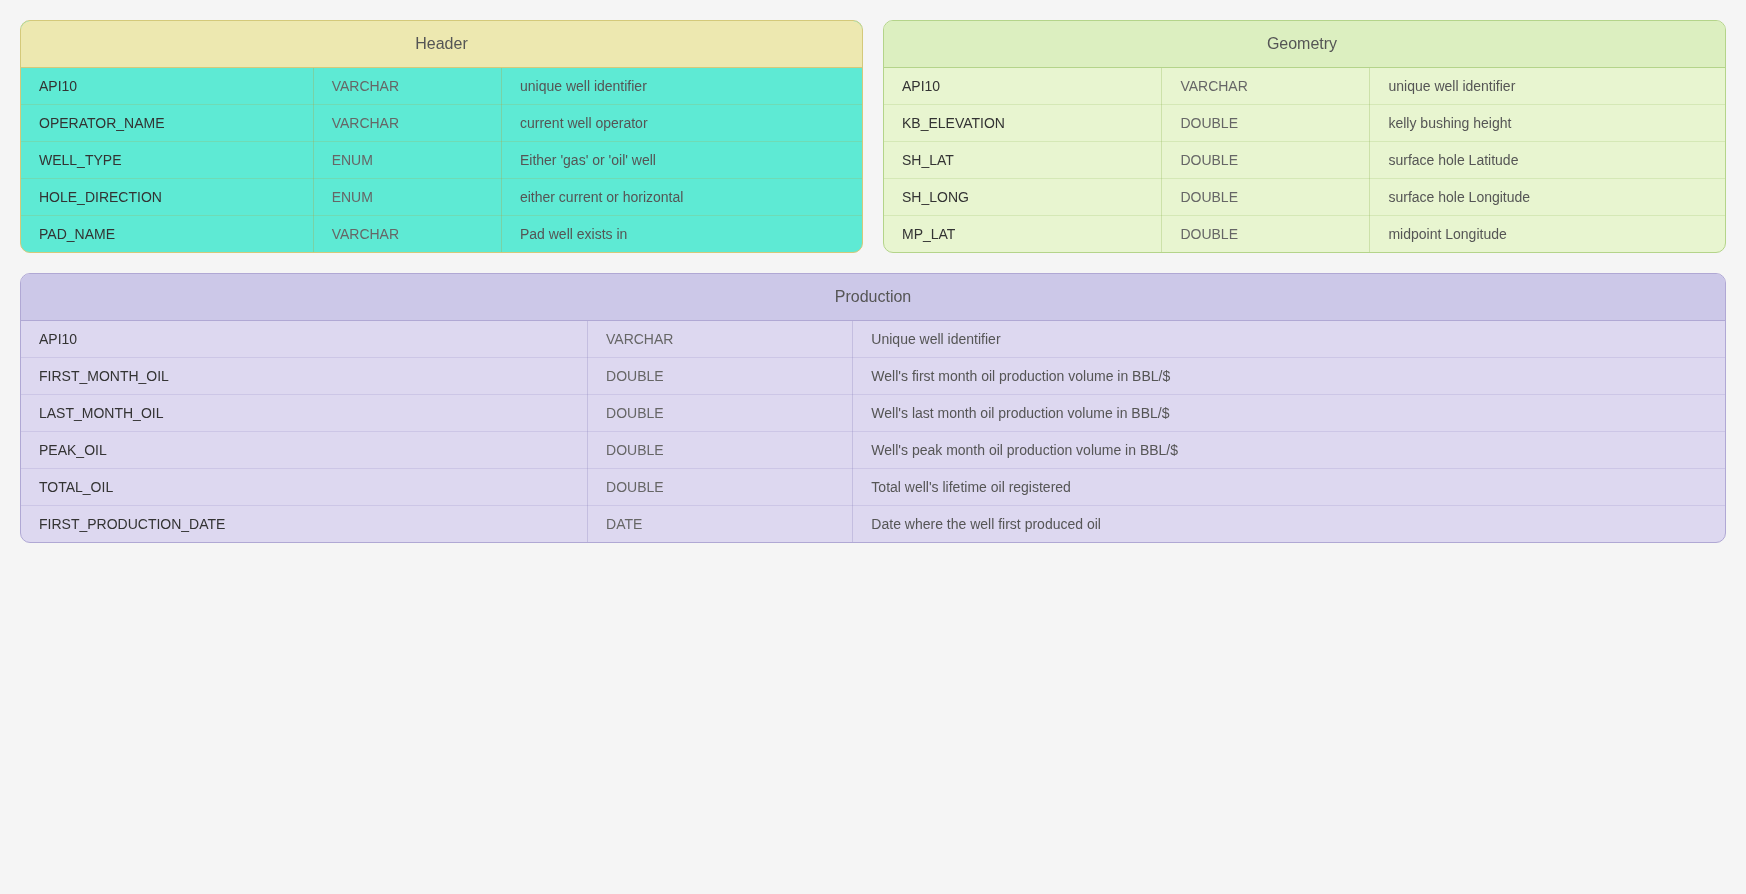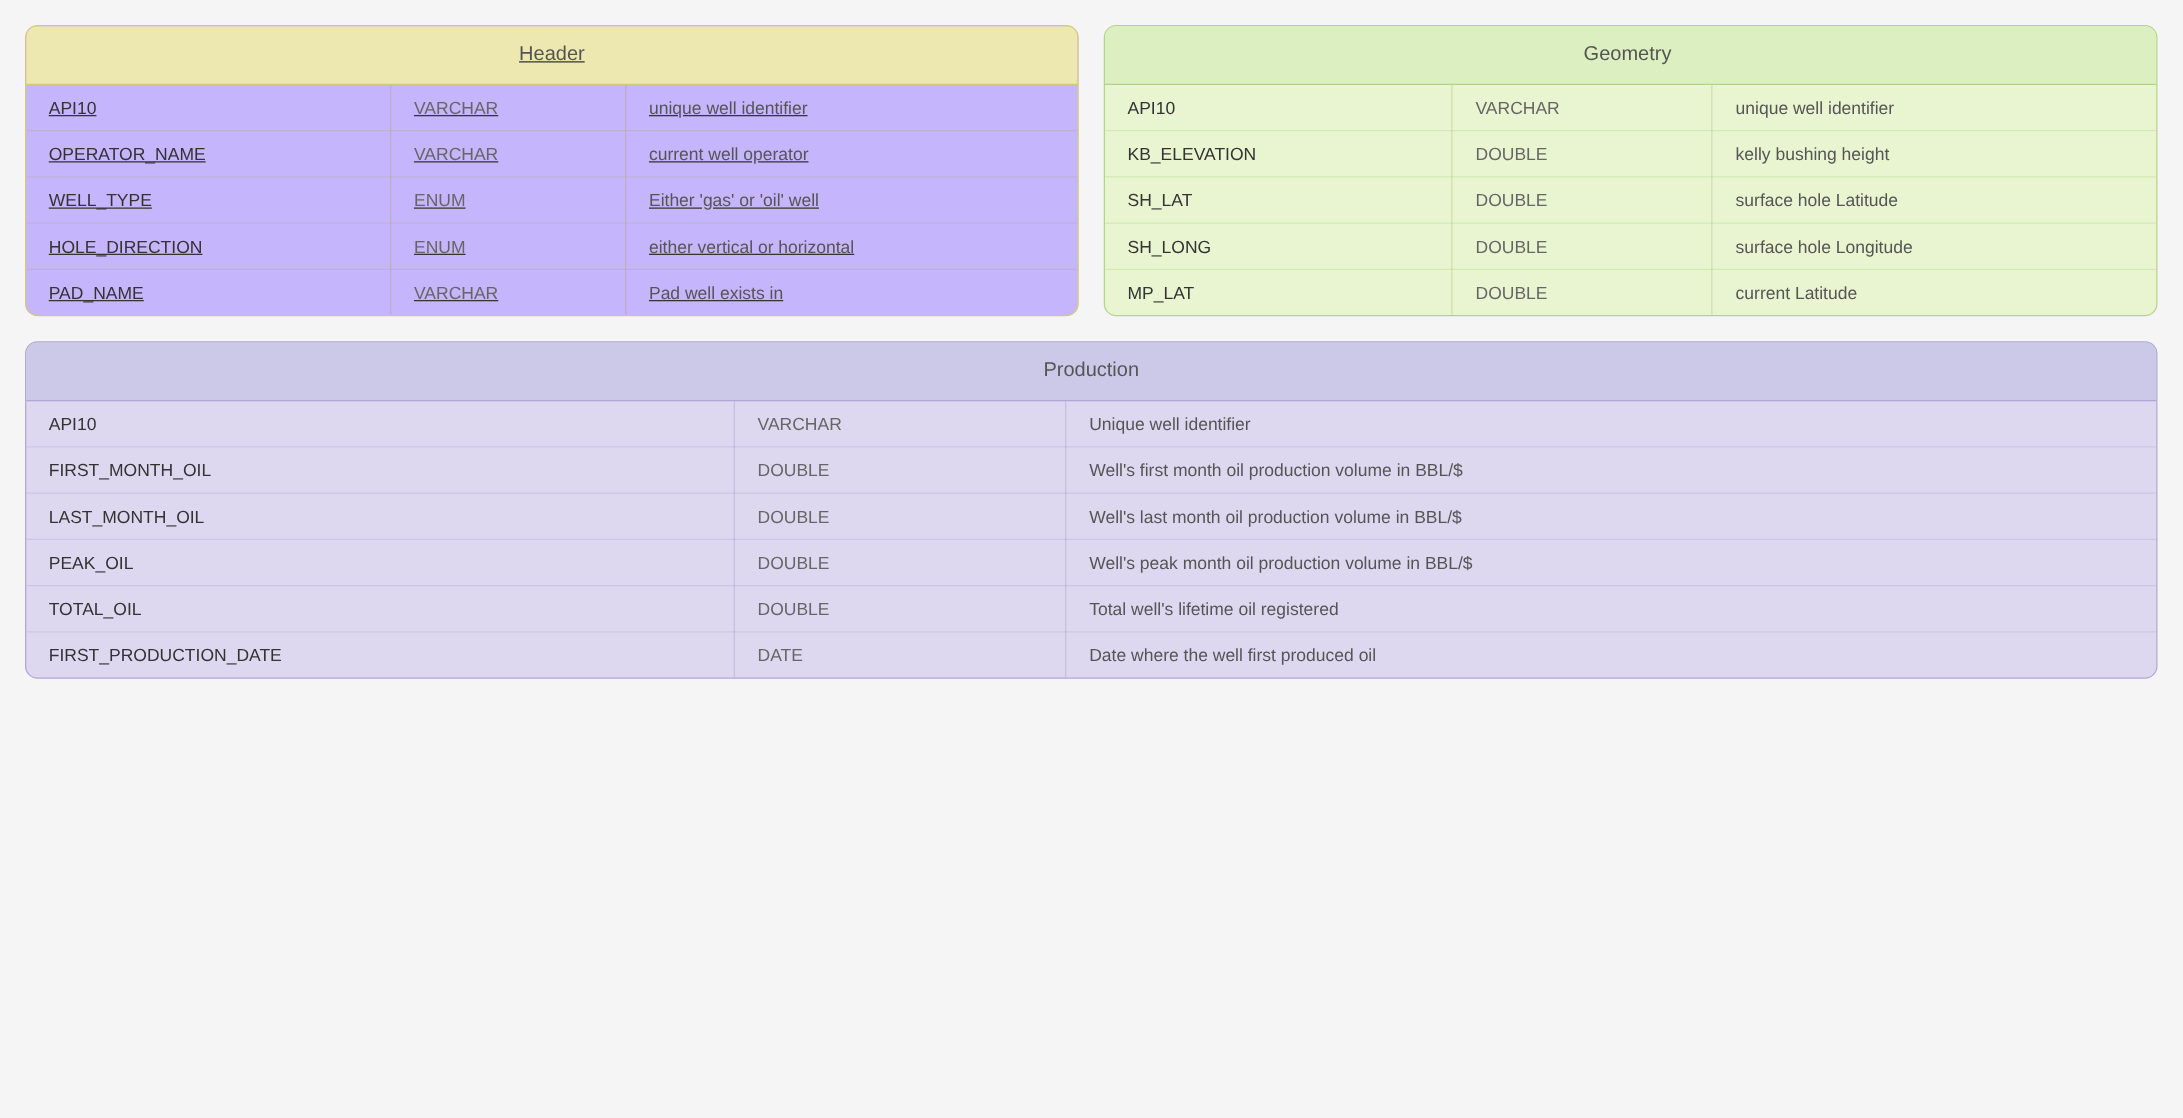--- a/index.html
+++ b/index.html
@@ -25,23 +25,22 @@
     }
 
     .table-container {
       border-radius: 10px;
       overflow: hidden;
       border: 1px solid #ccc;
     }
 
     .table-container.header-table {
       flex: 1;
-      background-color: #c4b5fd;
+      background-color: #5eead4;
       border-color: #d4c97a;
-      text-decoration: underline;
     }
 
     .table-container.geometry-table {
       flex: 1;
       background-color: #e8f5d0;
       border-color: #b4d48a;
     }
 
     .table-container.production-table {
       background-color: #ddd8f0;
@@ -149,21 +148,21 @@
             <td class="col-desc">current well operator</td>
           </tr>
           <tr>
             <td class="col-name">WELL_TYPE</td>
             <td class="col-type">ENUM</td>
             <td class="col-desc">Either 'gas' or 'oil' well</td>
           </tr>
           <tr>
             <td class="col-name">HOLE_DIRECTION</td>
             <td class="col-type">ENUM</td>
-            <td class="col-desc">either vertical or horizontal</td>
+            <td class="col-desc">either current or horizontal</td>
           </tr>
           <tr>
             <td class="col-name">PAD_NAME</td>
             <td class="col-type">VARCHAR</td>
             <td class="col-desc">Pad well exists in</td>
           </tr>
         </tbody>
     </table>
   </div>
 
@@ -187,21 +186,21 @@
             <td class="col-desc">surface hole Latitude</td>
           </tr>
           <tr>
             <td class="col-name">SH_LONG</td>
             <td class="col-type">DOUBLE</td>
             <td class="col-desc">surface hole Longitude</td>
           </tr>
           <tr>
             <td class="col-name">MP_LAT</td>
             <td class="col-type">DOUBLE</td>
-            <td class="col-desc">current Latitude</td>
+            <td class="col-desc">midpoint Longitude</td>
           </tr>
         </tbody>
     </table>
   </div>
 </div>
 
 <div class="table-container production-table">
   <div class="table-title">Production</div>
   <table>
     <tbody id="production-tbody">

